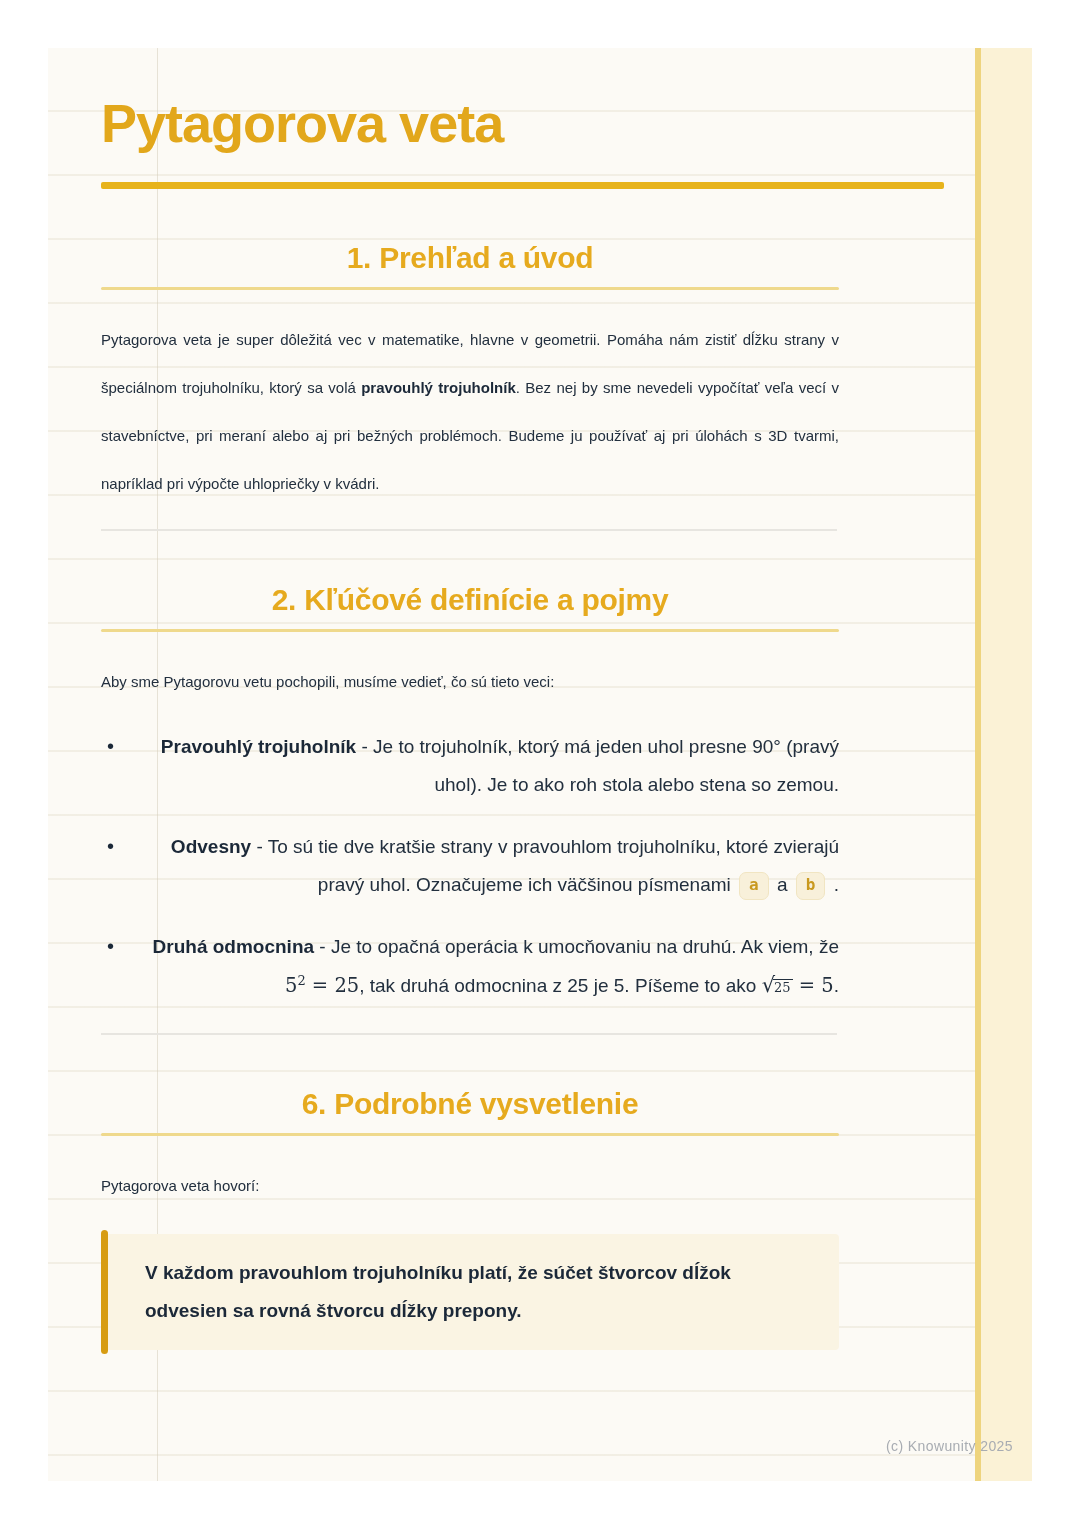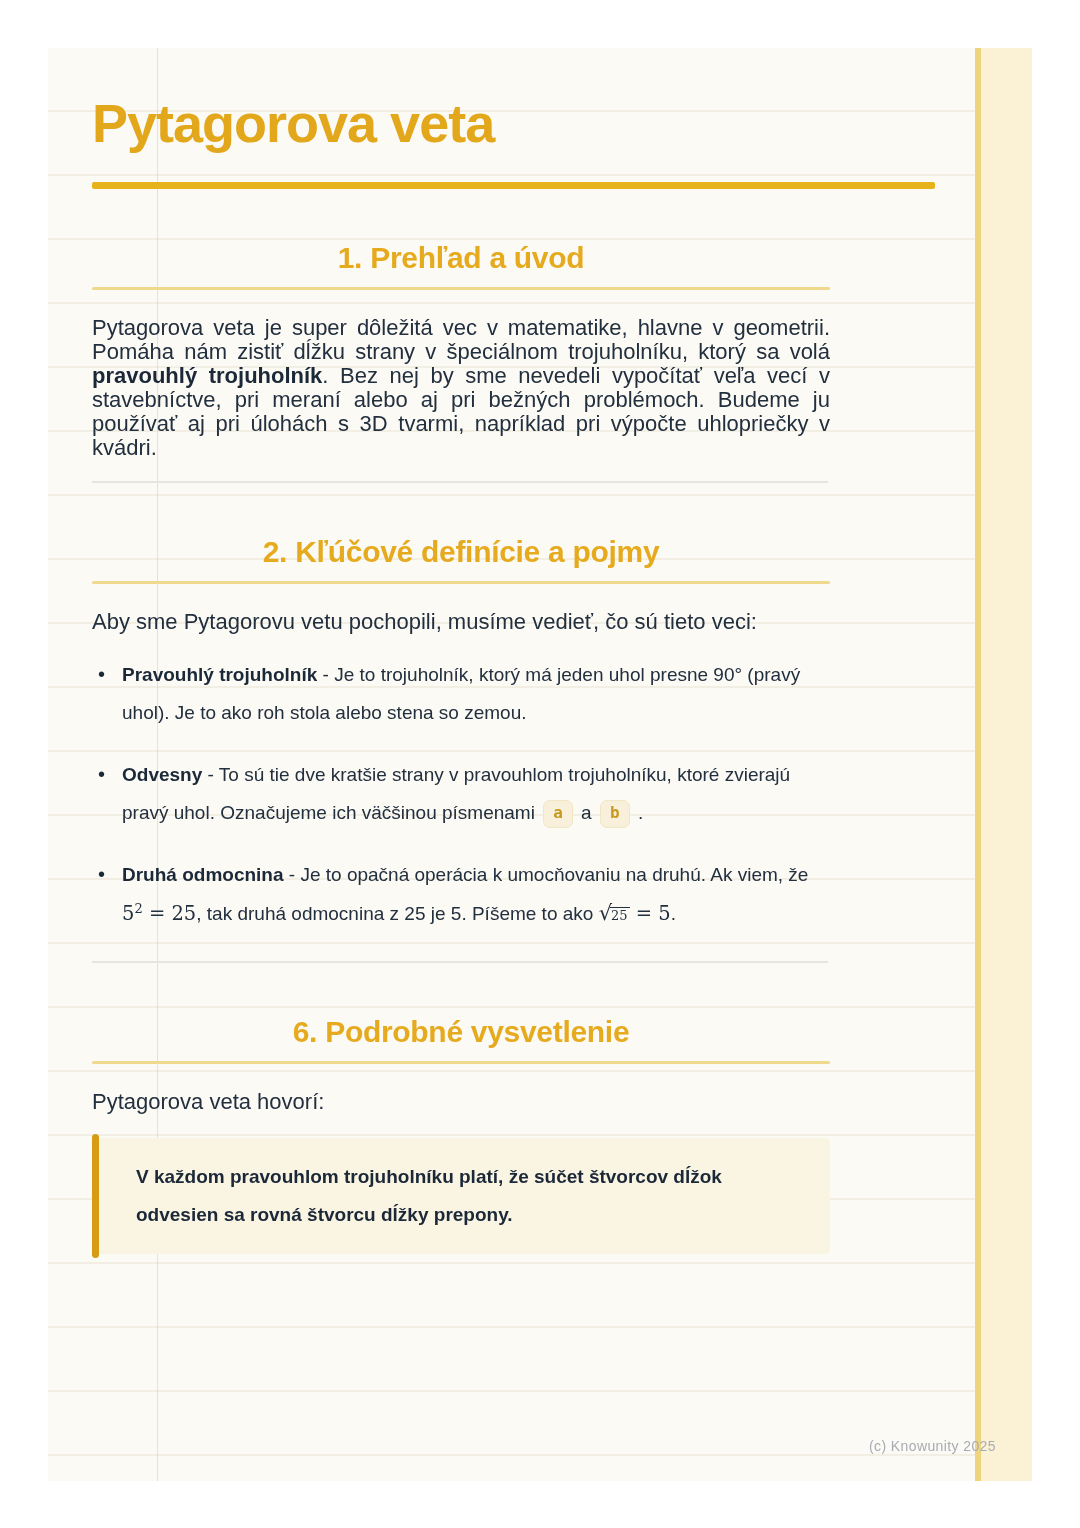--- a/index.html
+++ b/index.html
@@ -17,56 +17,56 @@
       linear-gradient(to right, rgba(0,0,0,0) 0, rgba(0,0,0,0) 109px, rgba(213,206,188,0.55) 109px, rgba(213,206,188,0.55) 110px, rgba(0,0,0,0) 110px),
       repeating-linear-gradient(180deg, rgba(0,0,0,0) 0, rgba(0,0,0,0) 62px, rgba(216,208,184,0.28) 62px, rgba(216,208,184,0.28) 64px);
     background-color:#FCFAF5;
   }
   .paper-edge{
     position:absolute;top:0;right:0;bottom:0;width:51px;
     background:#FBF2D6;
     border-left:6px solid #EED47E;
   }
   .content{
-    position:absolute;left:44px;top:0;width:738px;
+    position:absolute;left:53px;top:0;width:738px;
   }
   h1.doc-title{
     margin:46px 0 0;
     font-size:54px;line-height:58px;font-weight:800;
     letter-spacing:-1px;color:#E2A71B;
   }
   .title-rule{
     margin-top:30px;height:7px;width:843px;background:#E7B31B;border-radius:2px;
   }
   h2.section-heading{
     margin:0;margin-top:50px;
     font-size:30px;line-height:38px;font-weight:700;
     letter-spacing:-0.3px;color:#E6AA1E;text-align:center;
   }
   h2.mt-lg{}
   .heading-rule{
     margin-top:10px;height:3px;width:100%;background:#EFD98C;border-radius:2px;
   }
   p.body-text{
     margin:26px 0 0;
-    font-size:22px;line-height:24px;color:#222F3E;
+    font-size:15px;line-height:48px;color:#222F3E;
   }
   p.justified{text-align:justify;}
   .divider{
     margin-top:21px;height:2px;width:736px;background:#E7E5E0;
   }
   .divider.after-list{margin-top:26px;}
   ul.def-list{
     list-style:none;margin:22px 0 0;padding:0;
   }
   ul.def-list li{
     position:relative;
     padding-left:30px;
     margin-top:24px;
-    font-size:19px;line-height:38px;color:#222F3E;
+    font-size:19px;line-height:38px;color:#222F3E;text-align:right;
   }
   ul.def-list li:first-child{margin-top:0;}
   ul.def-list li::before{
     content:"\2022";
     position:absolute;left:6px;top:-1px;
     color:#1B2838;font-size:20px;
   }
   .term{font-weight:700;color:#1B2838;}
   .italic{font-style:italic;}
   .badge{
@@ -98,21 +98,21 @@
     padding:20px 52px 20px 44px;
   }
   .callout-bar{
     position:absolute;left:0;top:-4px;bottom:-4px;width:7px;
     background:#D79C12;border-radius:5px;
   }
   .callout p{
     margin:0;font-size:19px;line-height:38px;font-weight:700;color:#1B2838;
   }
   .copyright{
-    position:absolute;top:1438px;right:84px;
+    position:absolute;top:1438px;right:67px;
     font-size:14px;letter-spacing:0.4px;color:#A8ACB2;
     z-index:5;
   }
 </style>
 </head>
 <body>
 
 <div class="card">
   <div class="paper-edge"></div>
 

